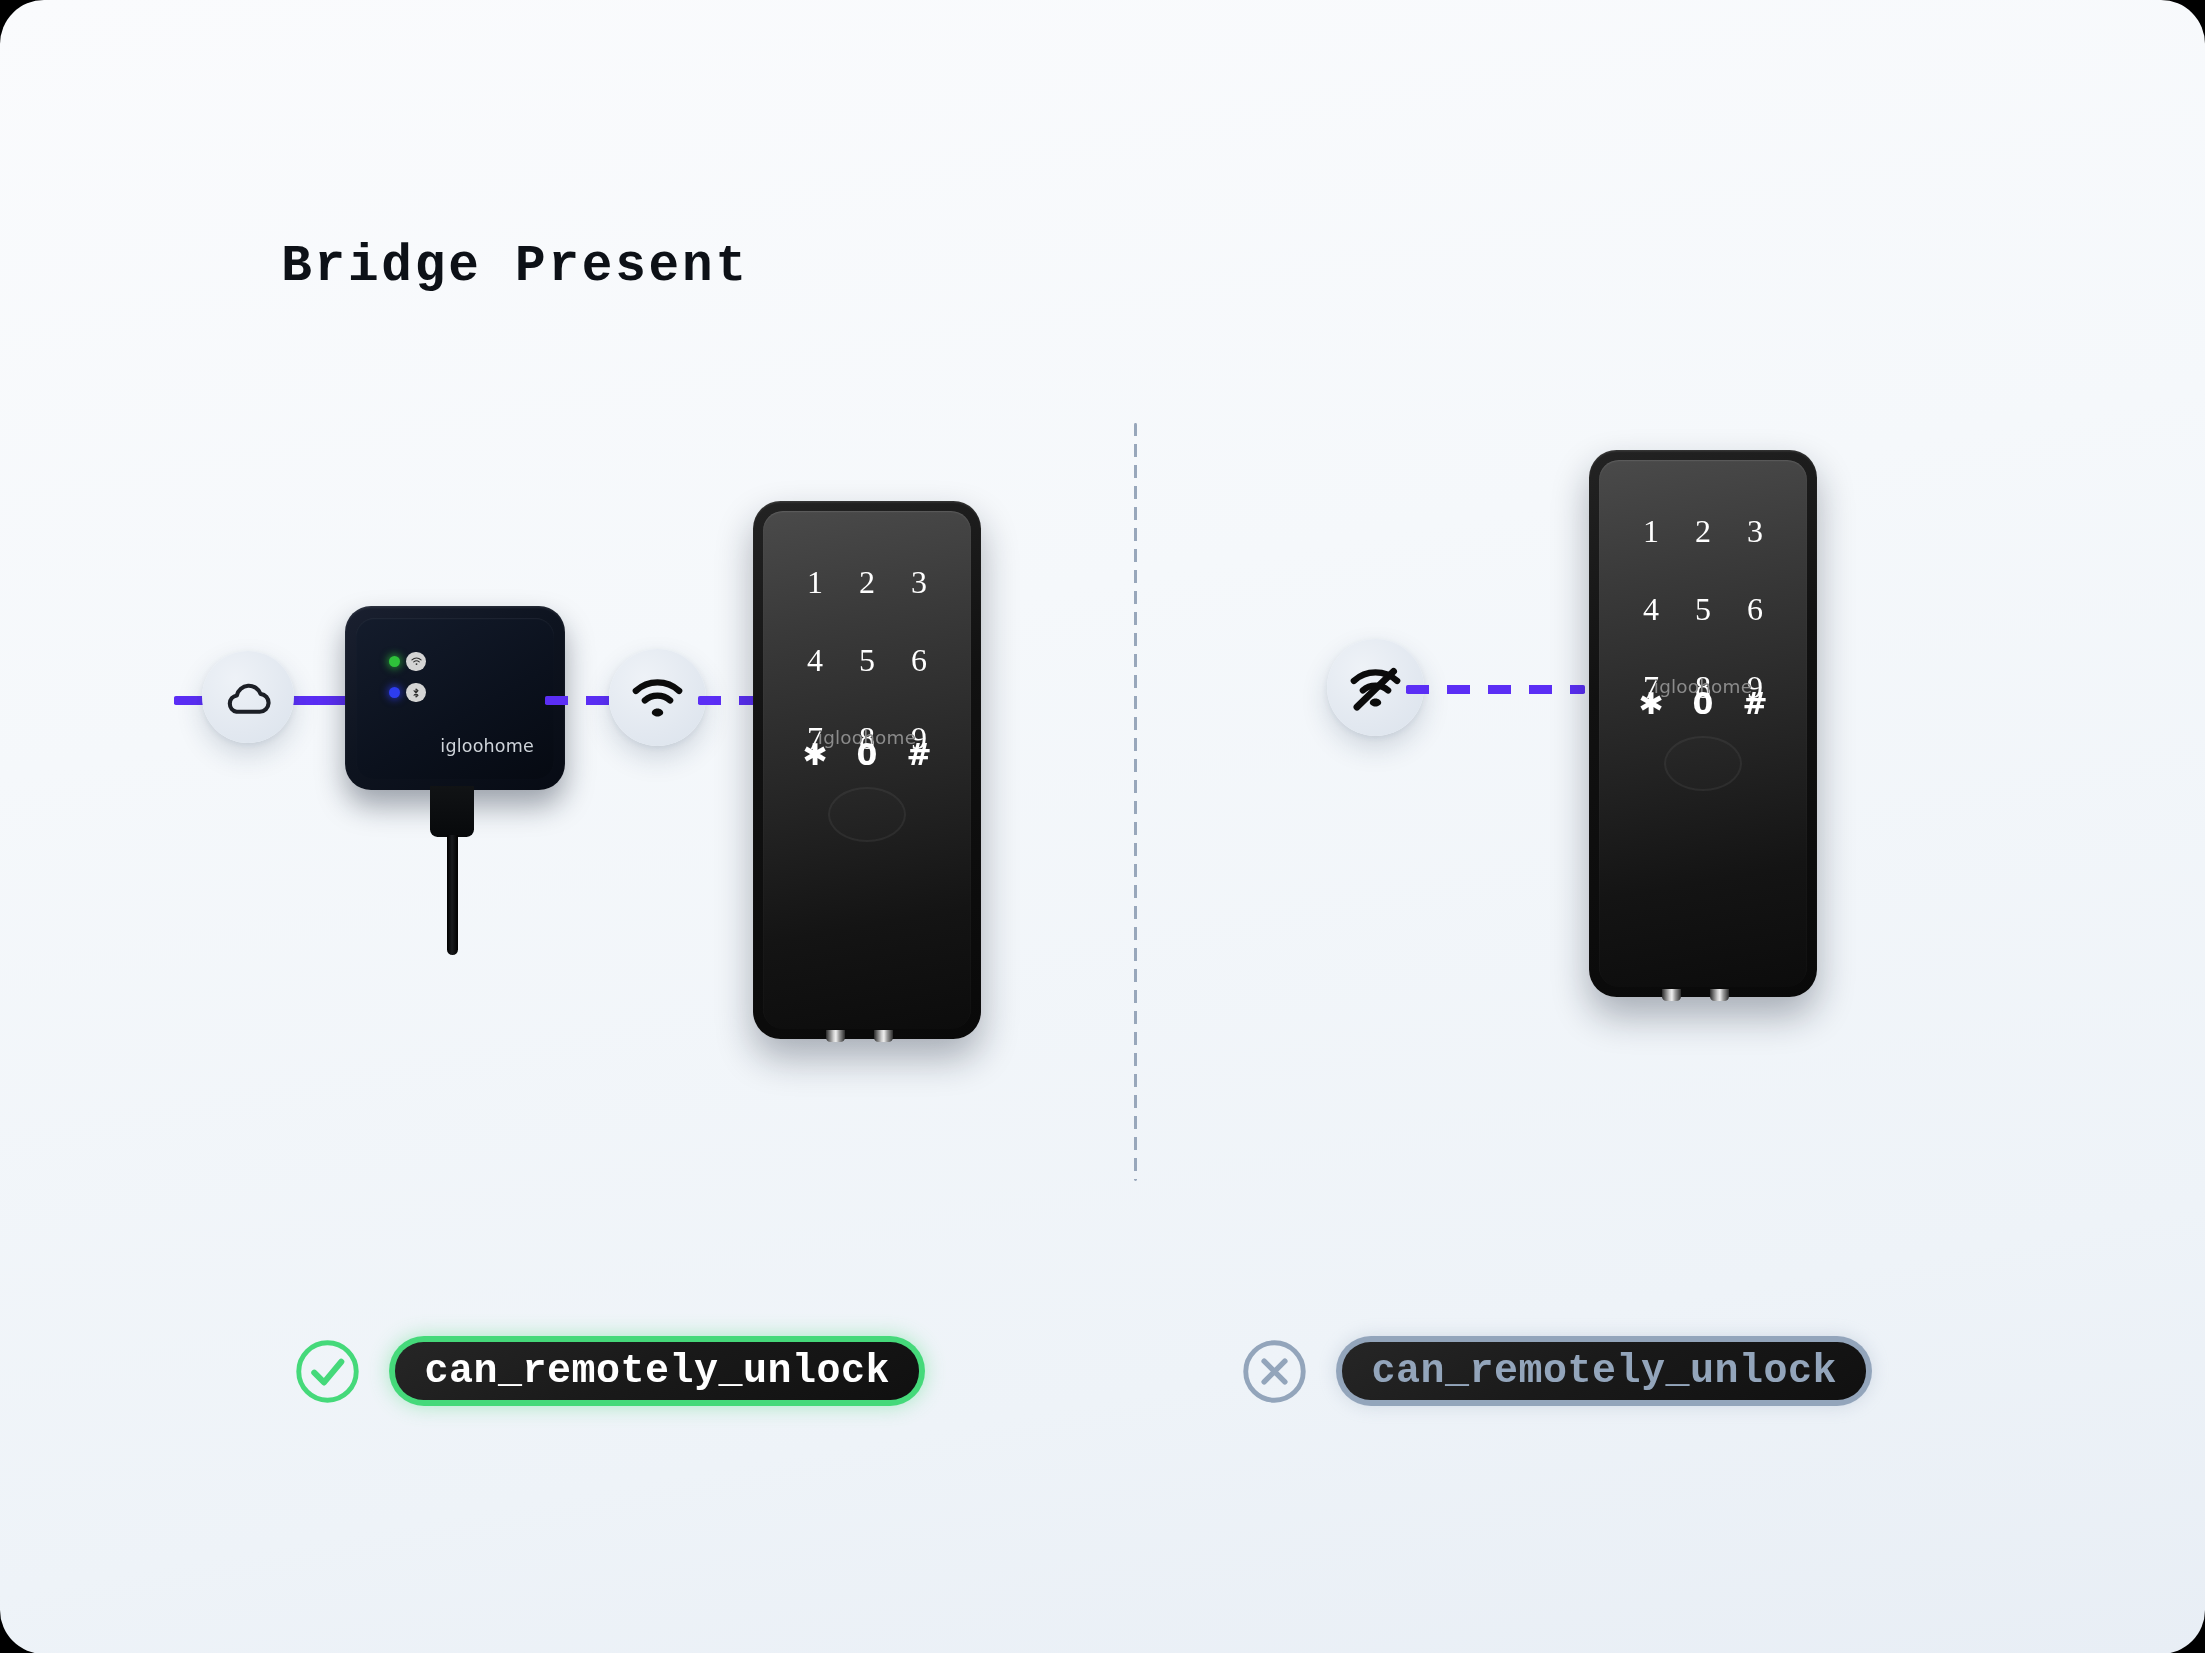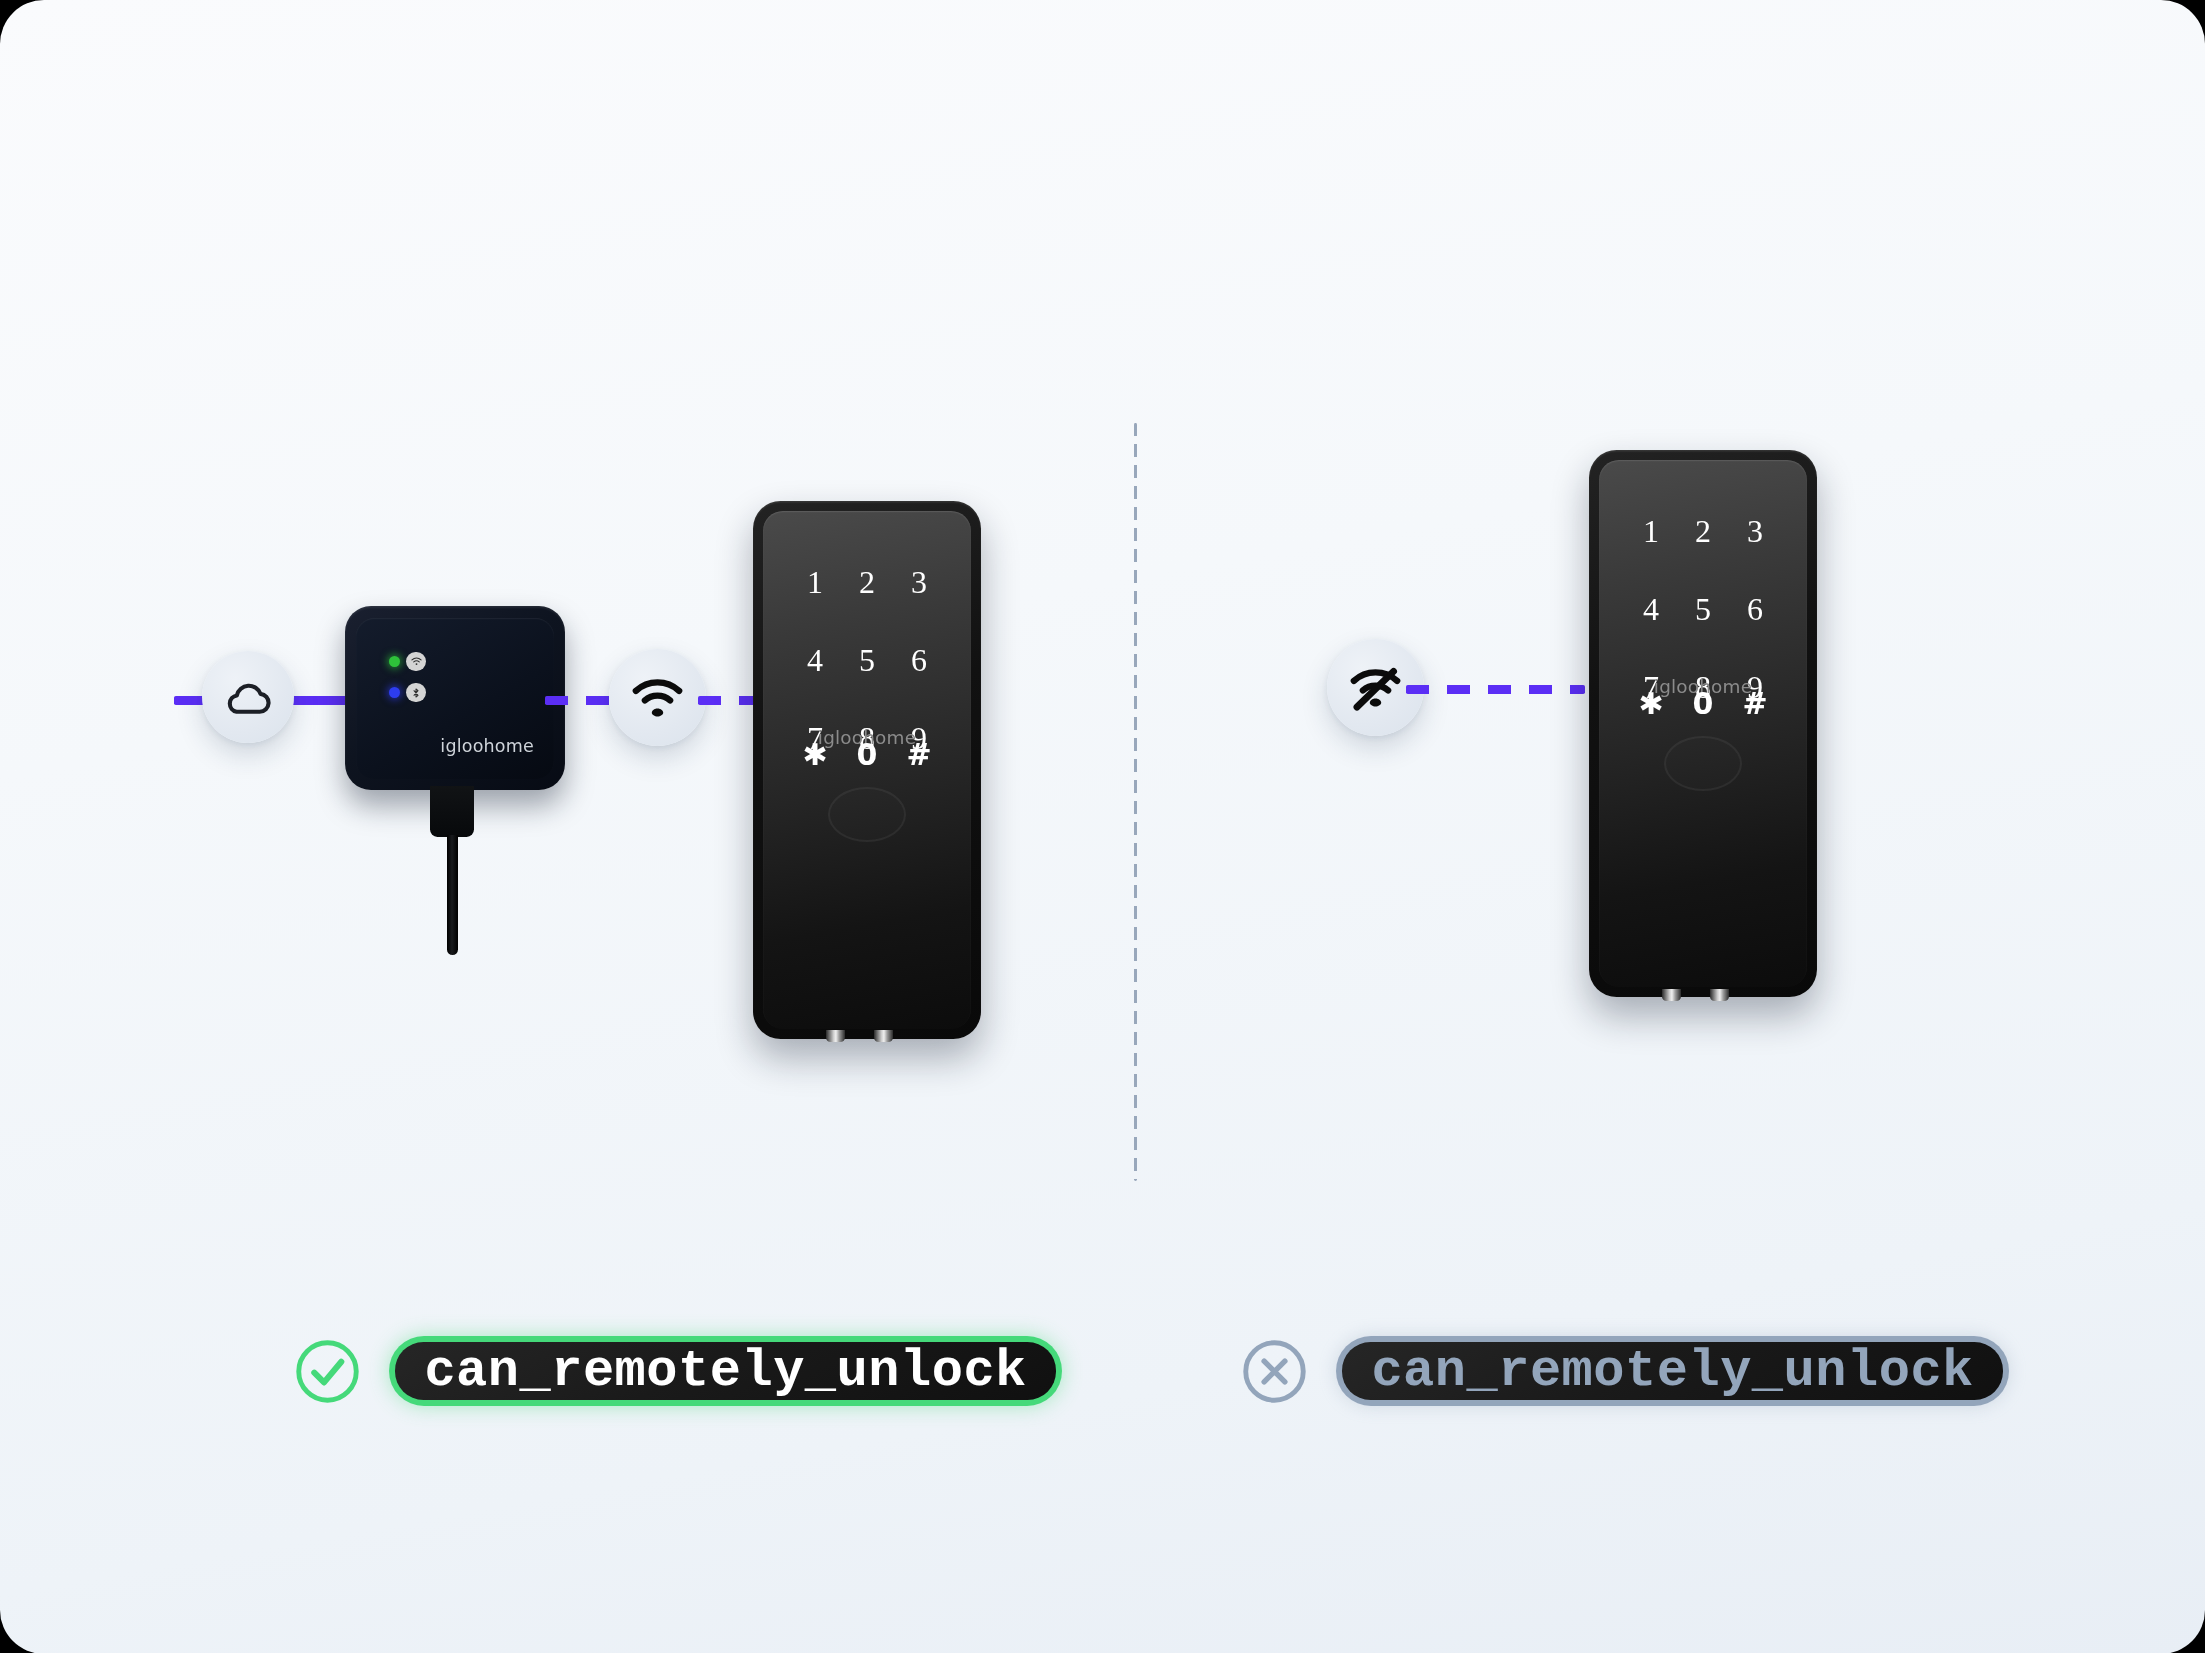--- a/index.html
+++ b/index.html
@@ -247,35 +247,36 @@
     height: 100%;
     display: flex;
     align-items: center;
     justify-content: center;
     padding: 0 29px;
     box-sizing: border-box;
   }
   .pill-text {
     font-family: "Liberation Mono", "DejaVu Sans Mono", monospace;
     font-weight: 700;
-    font-size: 52px;
+    font-size: 40px;
     letter-spacing: 0.5px;
     white-space: nowrap;
   }
   #pill-left  { background: #45d97a; box-shadow: 0 0 20px rgba(69,217,122,.42); }
   #pill-right { background: #93a5bb; box-shadow: 0 0 16.5px rgba(147,165,187,.32); }
   #pill-left .pill-text  { color: #ffffff; }
   #pill-right .pill-text { color: #93a5bb; }
 </style>
 </head>
 <body>
 
 <div class="stage">
 <div class="card">
 
+  <div class="title" id="title-left">Bridge Present</div>
 
   <div class="divider"></div>
 
   <div class="conn solid" id="conn-cloud-left"></div>
   <div class="conn solid" id="conn-cloud-bridge"></div>
 
   <div class="bubble" id="bubble-cloud">
     <svg width="55" height="55" viewBox="0 0 24 24" fill="none">
       <path d="M6.8 18.2h10.1a3.9 3.9 0 0 0 .35-7.78A5.4 5.4 0 0 0 6.9 11.1a3.6 3.6 0 0 0-.1 7.1Z" stroke="#1c1f26" stroke-width="1.8" stroke-linejoin="round" fill="none"></path>
     </svg>

